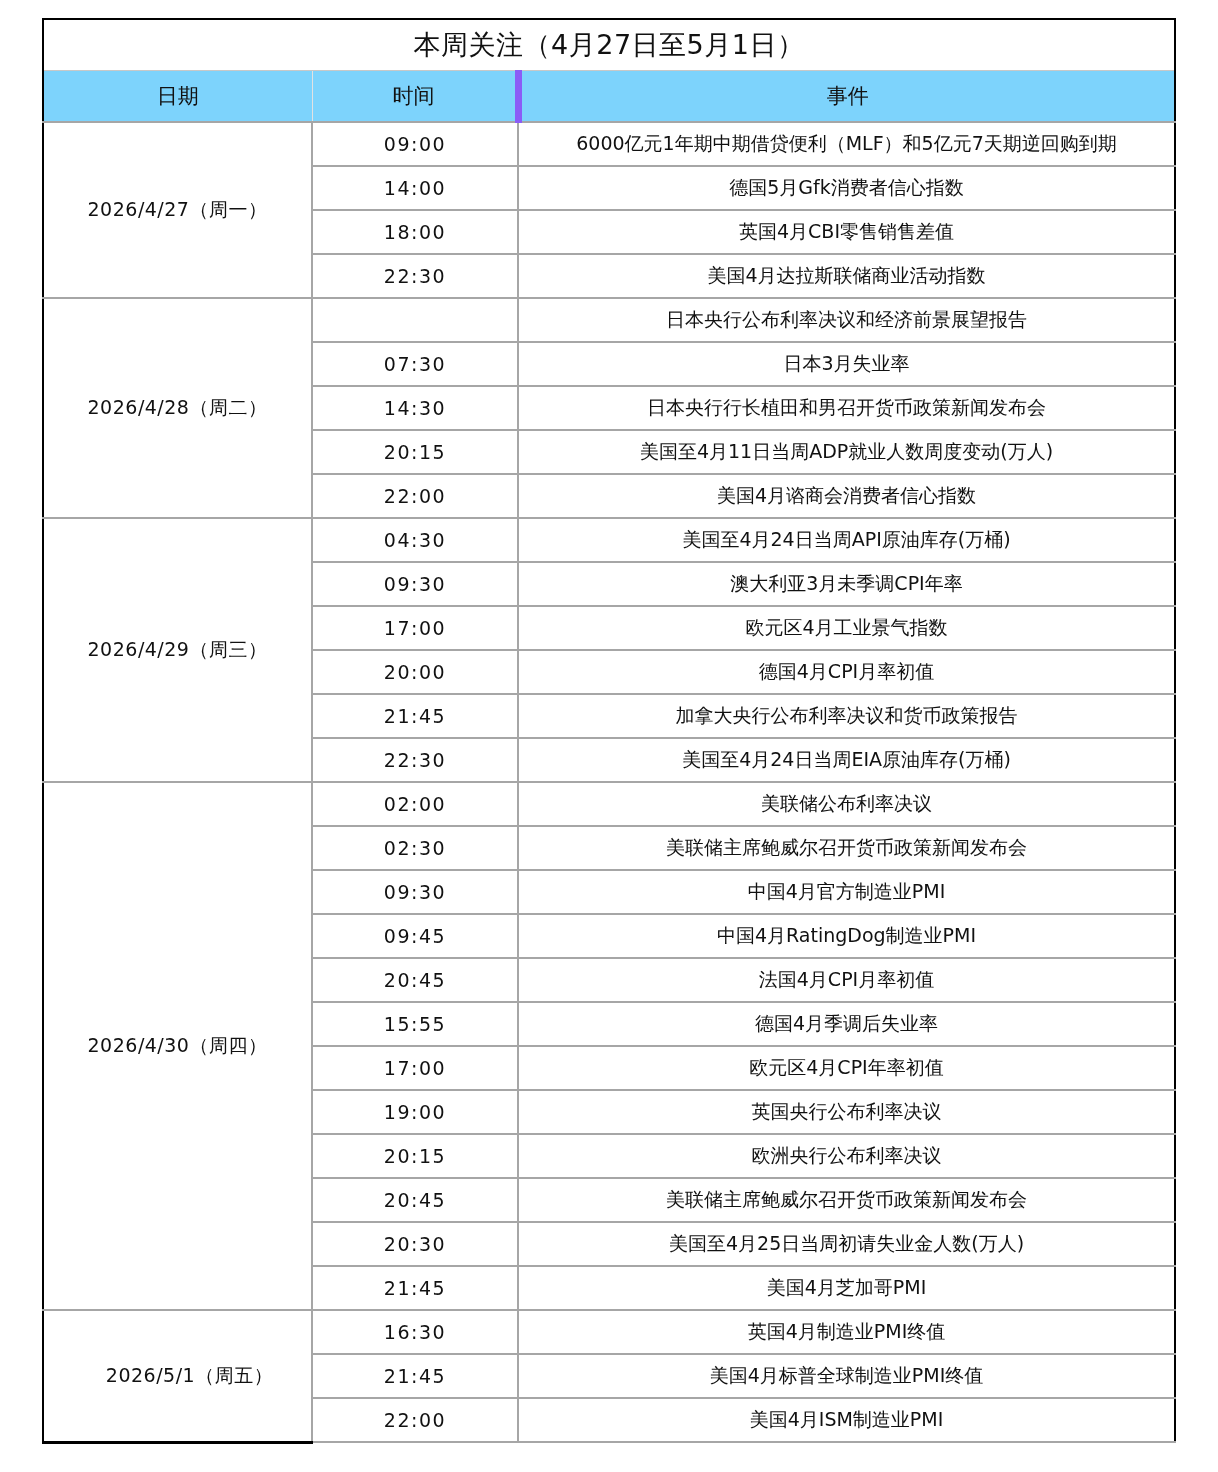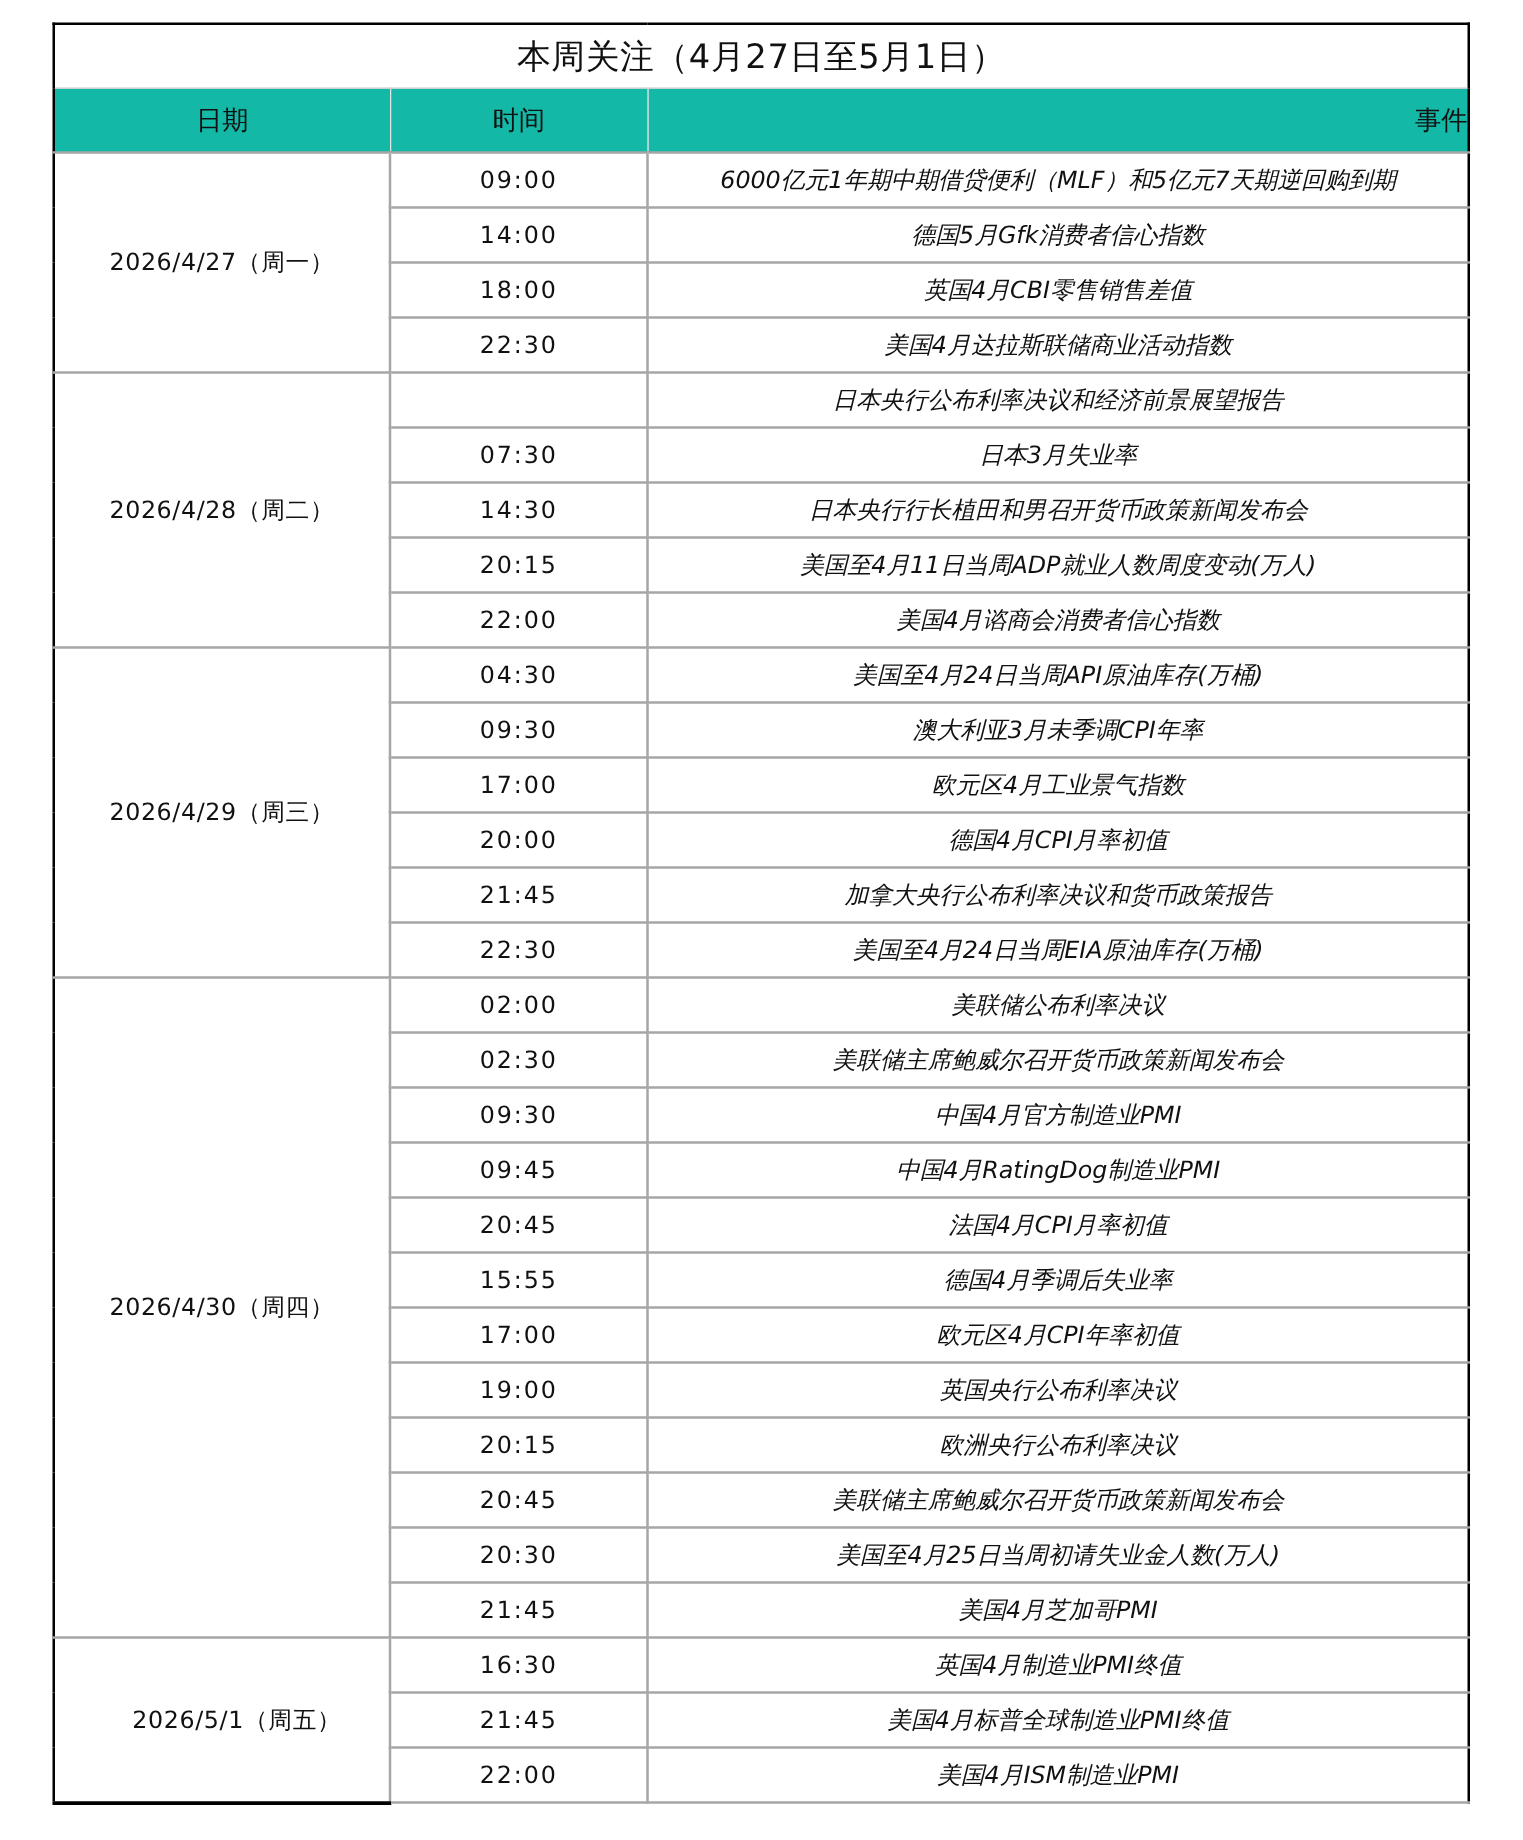--- a/index.html
+++ b/index.html
@@ -4,31 +4,31 @@
 <style>
   html, body { margin: 0; padding: 0; background: #ffffff; }
   body { width: 1218px; height: 1472px; position: relative; overflow: hidden;
          font-family: "DejaVu Sans", "Liberation Sans", sans-serif; color: #111; }
   #sheet { position: absolute; left: 42px; top: 18px; width: 1164px; }
   table { border-collapse: collapse; width: 1132px; table-layout: fixed; }
   td, th { padding: 0; text-align: center; vertical-align: middle; }
   .title-cell { height: 50px; font-size: 27px; font-weight: normal;
                 border-top: 2px solid #000; border-left: 2px solid #000; border-right: 2px solid #000;
                 border-bottom: 1px solid #c8c8c8; letter-spacing: 0.5px; }
-  .hdr { height: 50px; background: #14b8a6; font-size: 21px; font-weight: normal;
+  .hdr { height: 50px; background: #7dd3fc; font-size: 21px; font-weight: normal;
          border-bottom: 2px solid #a6a6a6; border-right: 1px solid #e2e2e2; }
   .hdr.first { border-left: 2px solid #000; }
-  .hdr.last { border-right: 2px solid #000; border-left: 1px solid #8b5cf6; text-align: right; }
+  .hdr.last { border-right: 2px solid #000; border-left: 7px solid #8b5cf6; }
   .date-cell { font-size: 19px; border-left: 2px solid #000; border-right: 2px solid #a6a6a6;
                border-bottom: 2px solid #a6a6a6; letter-spacing: 0.5px; border-radius: 10px; }
   .date-cell.lastgrp { border-bottom: 3px solid #000; padding-left: 24px; }
   .time-cell { height: 42px; font-size: 19px; letter-spacing: 1.5px;
                border-right: 2px solid #a6a6a6; border-bottom: 2px solid #a6a6a6; }
   .event-cell { height: 42px; font-size: 19px; border-right: 2px solid #000;
-                border-bottom: 2px solid #a6a6a6; white-space: nowrap; font-style: italic; }
+                border-bottom: 2px solid #a6a6a6; white-space: nowrap; }
   col.c1 { width: 269px; } col.c2 { width: 206px; } col.c3 { width: 657px; }
 </style>
 </head>
 <body>
 
 <div id="sheet">
   <table>
     <colgroup>
         <col class="c1">
         <col class="c2">

